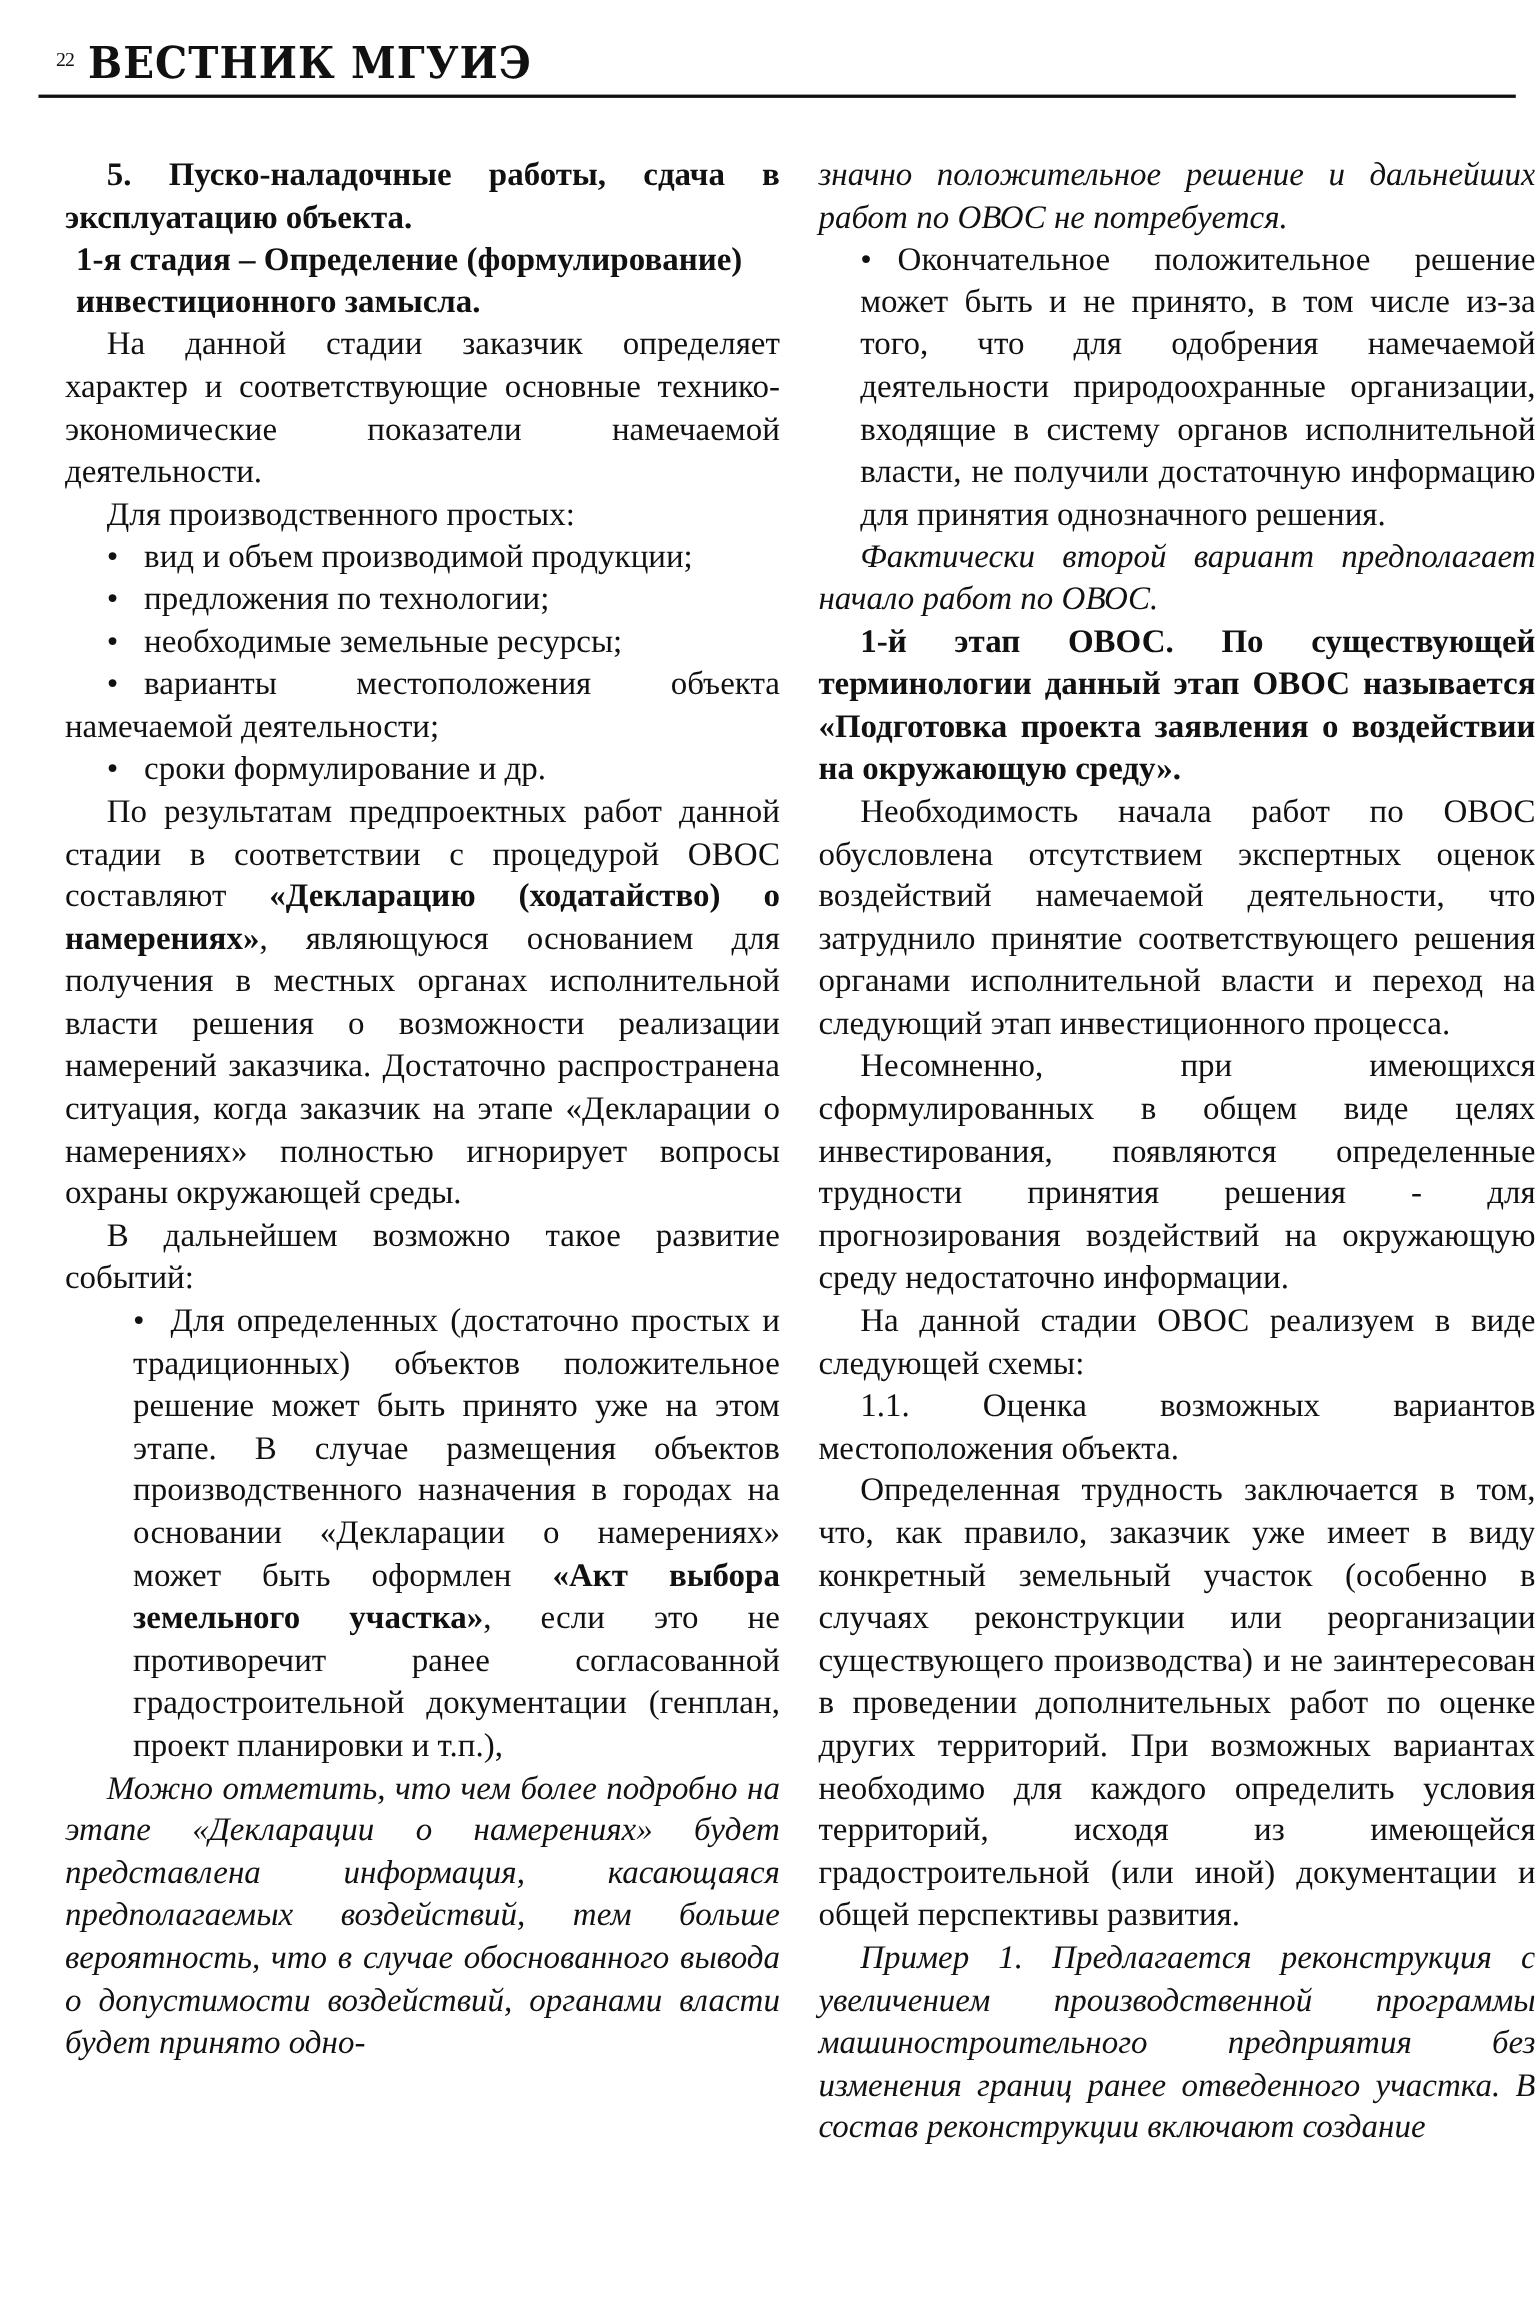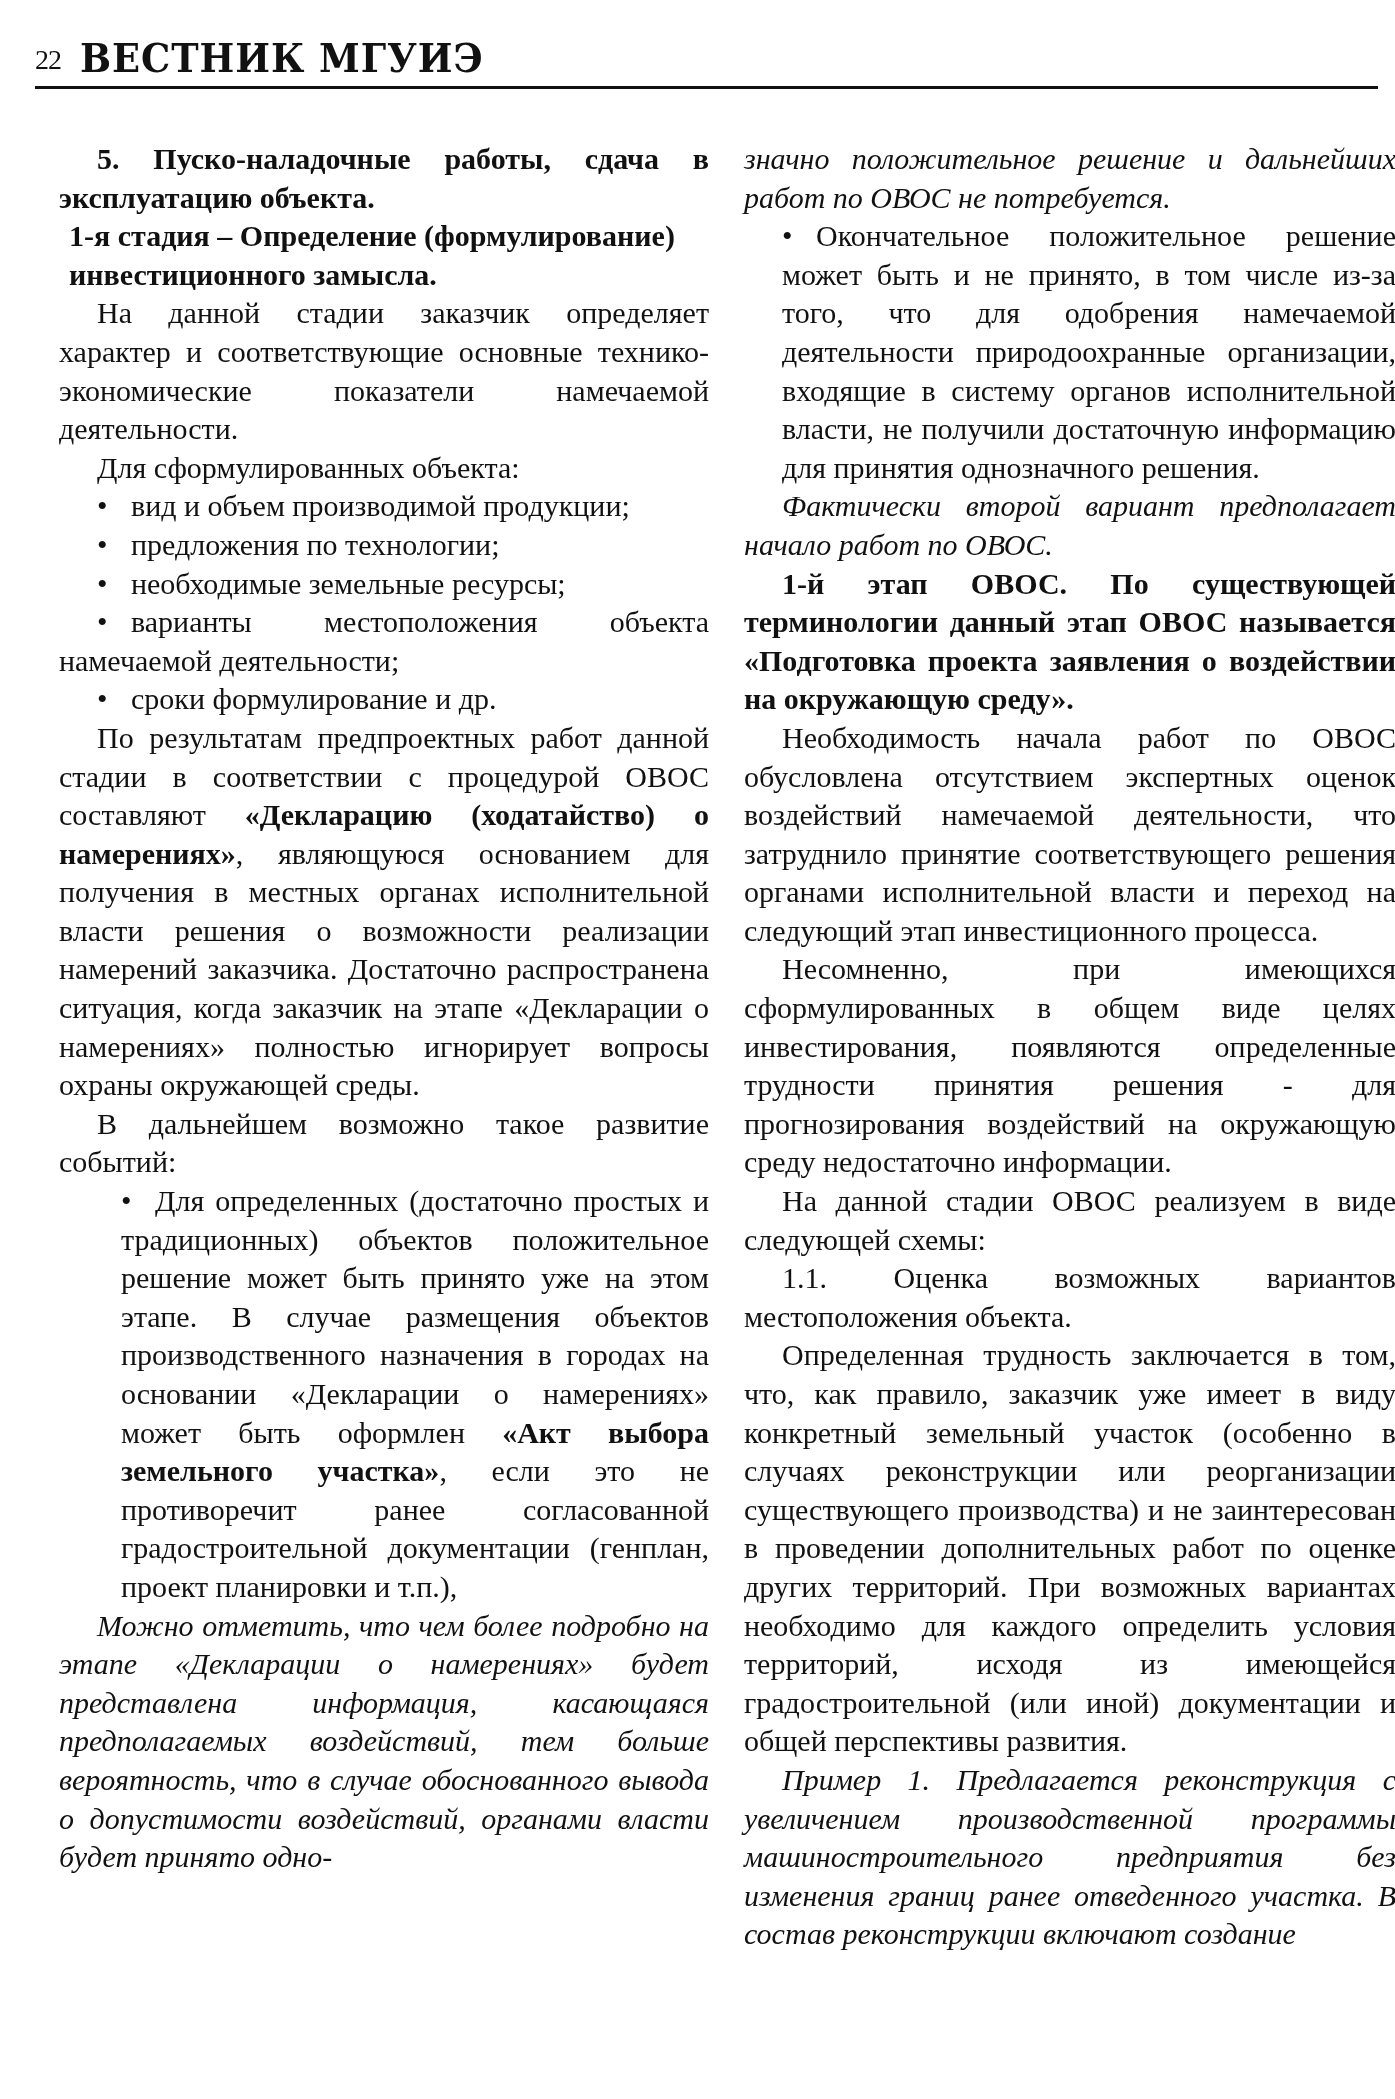--- a/index.html
+++ b/index.html
@@ -6,21 +6,21 @@
   body {
     width: 1395px; height: 2099px; position: relative; overflow: hidden;
     font-family: "Liberation Serif", "DejaVu Serif", serif;
     color: #111111;
   }
   .header {
     position: absolute; left: 35px; top: 30px; width: 1343px; height: 56px;
     border-bottom: 3px solid #111;
   }
   .page-num {
-    position: absolute; left: 0; top: 14px; font-size: 28px; letter-spacing: -1px;
+    position: absolute; left: 16px; top: 14px; font-size: 18px; letter-spacing: -1px;
   }
   .journal-title {
     position: absolute; left: 45px; top: 4px; font-size: 40px; font-weight: bold;
     font-family: "DejaVu Serif", "Liberation Serif", serif; letter-spacing: 1px;
     transform: scaleX(0.92); transform-origin: left center;
   }
   .col {
     position: absolute; top: 140px; font-size: 30px; line-height: 38.6px;
     text-align: justify; hyphens: manual; margin-left: 24px;
   }
@@ -40,21 +40,21 @@
 
 <div class="header">
   <span class="page-num">22</span>
   <span class="journal-title">ВЕСТНИК МГУИЭ</span>
 </div>
 
 <div class="col col-left">
   <p class="b">5. Пуско-наладочные работы, сдача в эксплуатацию объекта.</p>
   <p class="center">1-я стадия – Определение (формулирование) инвестиционного замысла.</p>
   <p>На данной стадии заказчик определяет характер и соответствующие основные технико-экономические показатели намечаемой деятельности.</p>
-  <p>Для сформулированных объекта:</p>
+  <p>Для производственного простых:</p>
   <p class="bul"><span class="dot">•</span><span>вид и объем производимой продукции;</span></p>
   <p class="bul"><span class="dot">•</span><span>предложения по технологии;</span></p>
   <p class="bul"><span class="dot">•</span><span>необходимые земельные ресурсы;</span></p>
   <p class="bul"><span class="dot">•</span><span>варианты местоположения объекта намечаемой деятельности;</span></p>
   <p class="bul"><span class="dot">•</span><span>сроки формулирование и др.</span></p>
   <p><span>По результатам предпроектных работ данной стадии в соответствии с процедурой ОВОС составляют </span><span class="b">«Декларацию (ходатайство) о намерениях»</span><span>, являющуюся основанием для получения в местных органах исполнительной власти решения о возможности реализации намерений заказчика. Достаточно распространена ситуация, когда заказчик на этапе «Декларации о намерениях» полностью игнорирует вопросы охраны окружающей среды.</span></p>
   <p>В дальнейшем возможно такое развитие событий:</p>
   <p class="bul" style="padding-left:62px; text-indent:0;"><span class="dot">•</span><span>Для определенных (достаточно простых и традиционных) объектов положительное решение может быть принято уже на этом этапе. В случае размещения объектов производственного назначения в городах на основании «Декларации о намерениях» может быть оформлен </span><span class="b">«Акт выбора земельного участка»</span><span>, если это не противоречит ранее согласованной градостроительной документации (генплан, проект планировки и т.п.),</span></p>
   <p class="i">Можно отметить, что чем более подробно на этапе «Декларации о намерениях» будет представлена информация, касающаяся предполагаемых воздействий, тем больше вероятность, что в случае обоснованного вывода о допустимости воздействий, органами власти будет принято одно-</p>
 </div>

